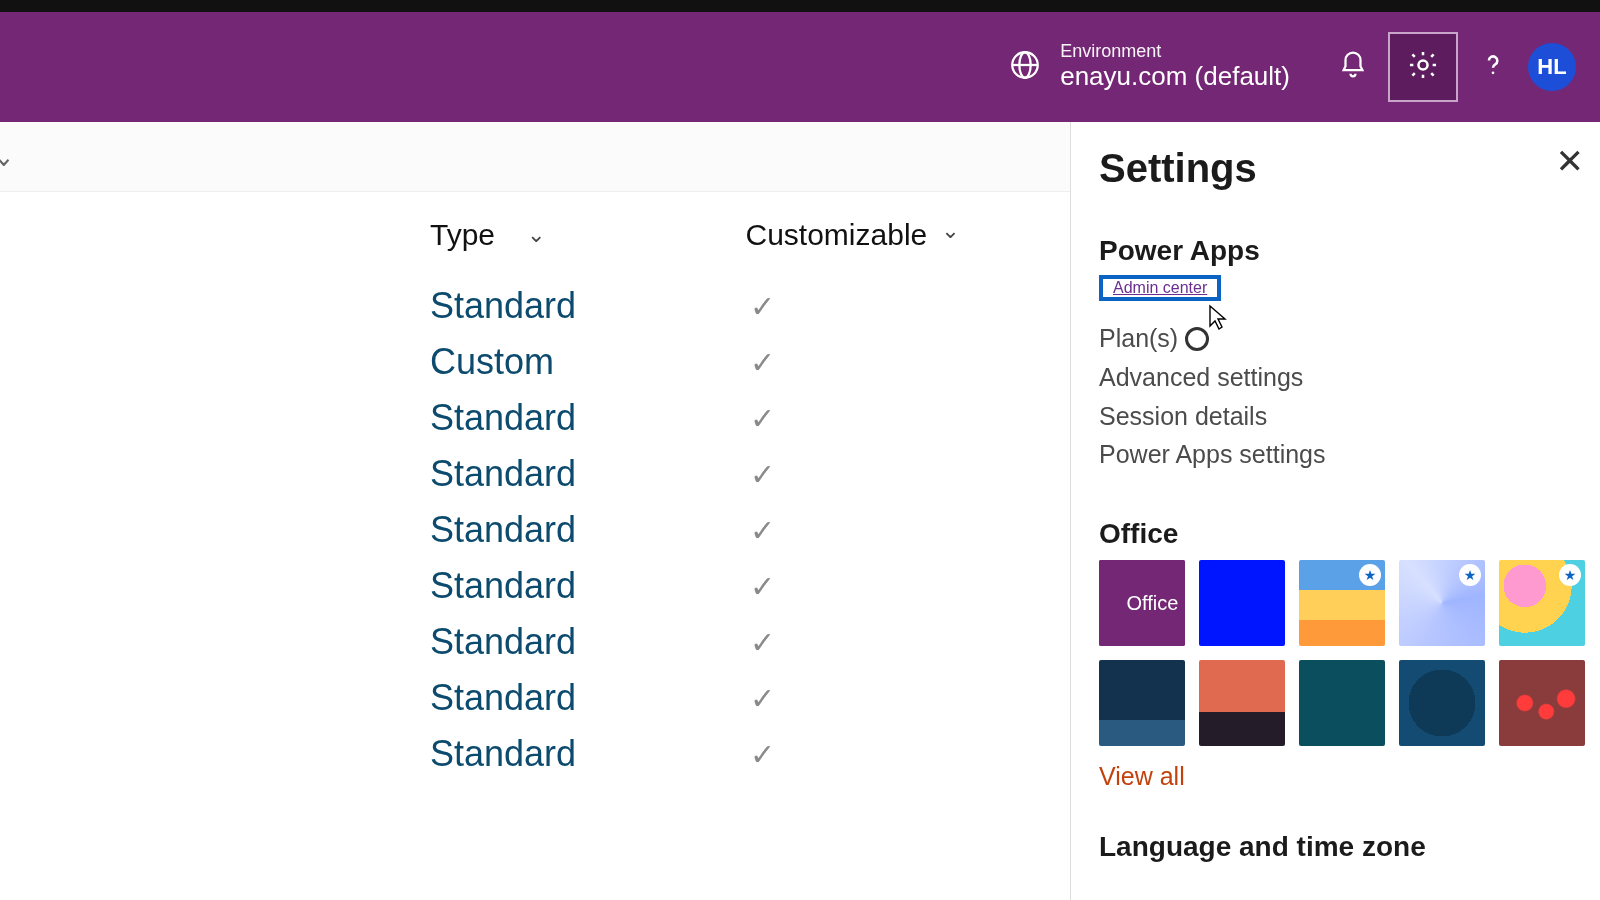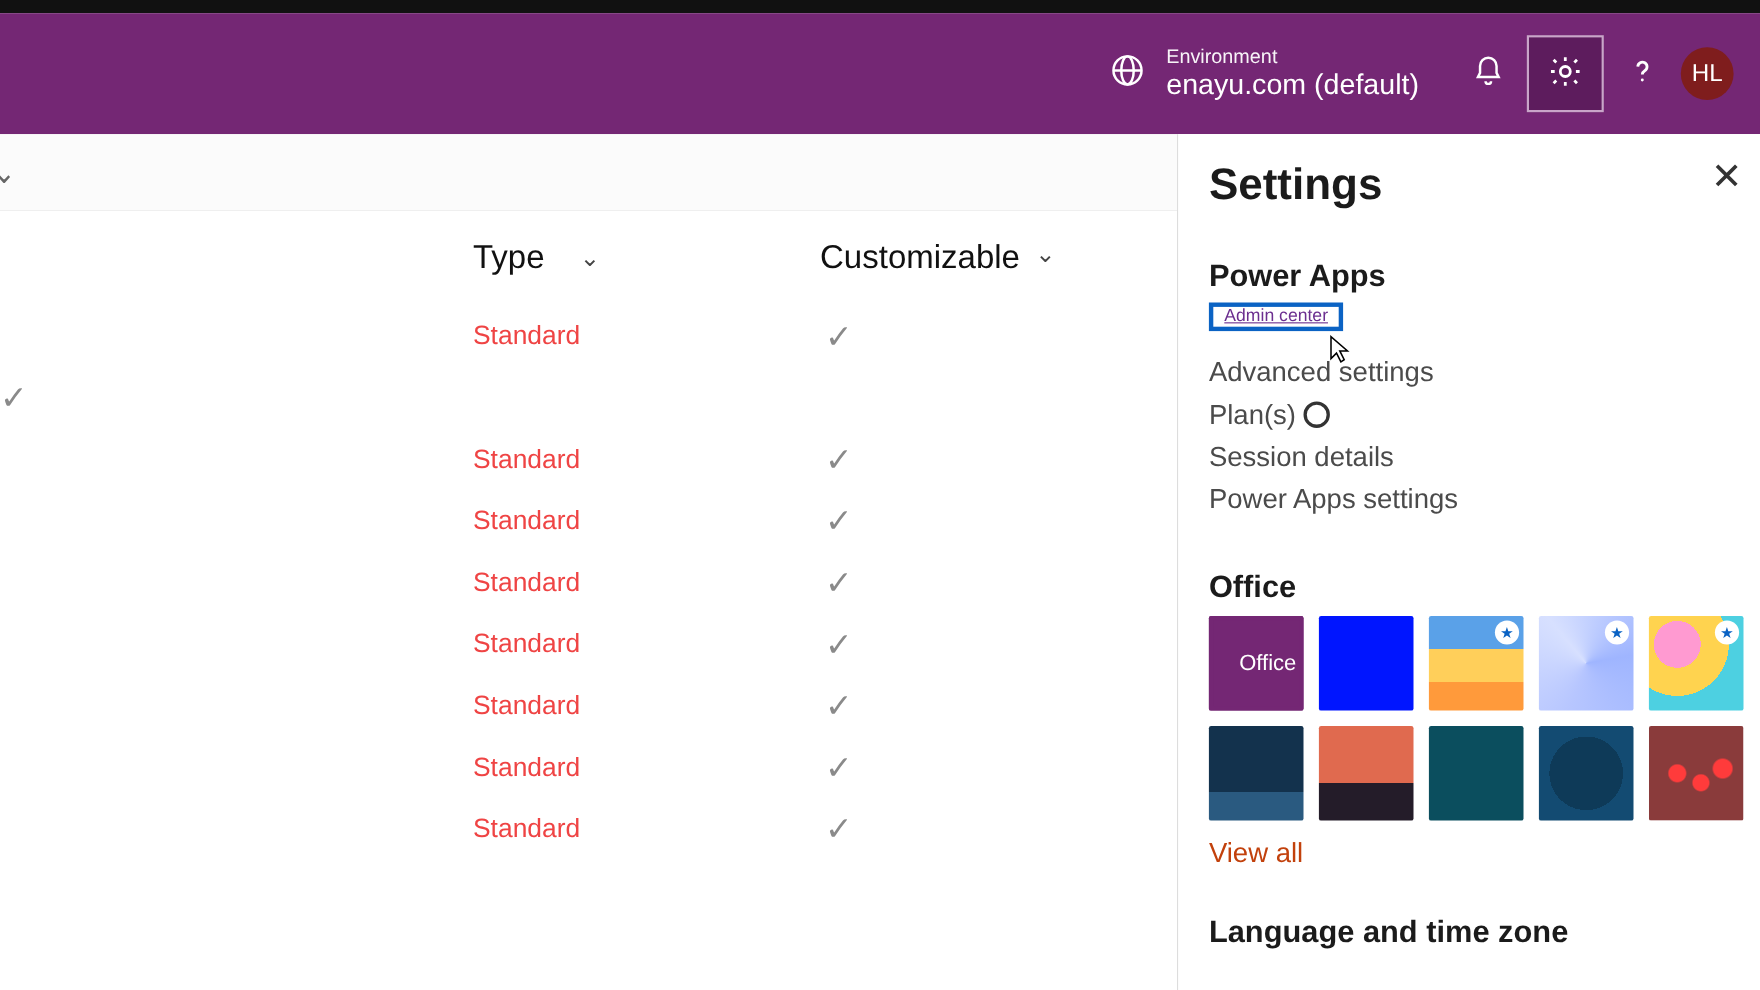--- a/index.html
+++ b/index.html
@@ -17,42 +17,42 @@
     .env-area { display: flex; align-items: center; gap: 18px; margin-right: 28px; }
     .env-text .env-label { font-size: 18px; opacity: 0.95; line-height: 1.1; }
     .env-text .env-name  { font-size: 26px; line-height: 1.2; }
     .hdr-icon-btn {
       width: 70px; height: 70px; display: flex; align-items: center; justify-content: center;
       cursor: pointer;
     }
     .hdr-icon-btn.gear-active { background: #5d1c5d; border: 2px solid #c9a5c9; }
     .avatar {
       width: 48px; height: 48px; border-radius: 50%;
-      background: #7f1d1d; color: #fff; font-weight: 400; font-size: 22px;
+      background: #1d4ed8; color: #fff; font-weight: 700; font-size: 22px;
       display: flex; align-items: center; justify-content: center;
     }
     .world-icon, .bell-icon, .gear-icon, .help-icon { display:inline-block; }
 
     .content { position: relative; height: calc(100% - 102px); }
     
     .toolbar-row { height: 70px; background: #fbfbfb; border-bottom: 1px solid #eee; position: relative; }
     .toolbar-row .chevron-left {
       position: absolute; left: -8px; top: 18px; color: #666; font-size: 28px; transform: scaleX(0.9);
     }
 
     .table-area { position: absolute; left: 0; top: 70px; right: 0; bottom: 0; background: #fff; }
 
     .tbl-header { display: flex; align-items: center; height: 86px; }
     .th-type { margin-left: 430px; font-size: 30px; color: #111; display: flex; align-items: center; gap: 32px; }
     .th-cust { margin-left: 200px; font-size: 30px; color: #111; display: flex; align-items: flex-start; gap: 14px; }
     .sort-chev { font-size: 22px; color: #444; }
 
     .tbl-rows { }
     .tbl-row { display: flex; align-items: center; height: 56px; }
-    .cell-type { margin-left: 430px; width: 320px; font-size: 24px; color: #ef4444; }
+    .cell-type { margin-left: 430px; width: 320px; font-size: 36px; color: #0c4a6e; }
     .cell-check { margin-left: 0; width: 60px; color: #8a8a8a; font-size: 30px; font-weight: 300; }
 
     
     .settings-panel {
       position: absolute; top: 0; right: 0; width: 530px; bottom: -2px;
       background: #fff; border-left: 1px solid #ddd;
       padding: 24px 24px 0 28px;
     }
     .panel-title { font-size: 40px; font-weight: 700; color: #1b1b1b; }
     .close-btn  { position: absolute; top: 22px; right: 16px; font-size: 34px; color: #333; cursor: pointer; line-height: 1; }
@@ -163,20 +163,21 @@
         <span class="sort-chev">⌄</span>
       </div>
     </div>
 
     <div class="tbl-rows">
       <div class="tbl-row">
           <div class="cell-type">Standard</div>
           <div class="cell-check">✓</div>
         </div>
       <div class="tbl-row">
+          <div class="cell-type">Custom</div>
           <div class="cell-check">✓</div>
         </div>
       <div class="tbl-row">
           <div class="cell-type">Standard</div>
           <div class="cell-check">✓</div>
         </div>
       <div class="tbl-row">
           <div class="cell-type">Standard</div>
           <div class="cell-check">✓</div>
         </div>
@@ -214,25 +215,25 @@
       <div style="margin-bottom:18px;">
         <span class="admin-outline">
           <span>Admin center</span>
         </span>
       </div>
       <span class="cursor-overlay">
         <svg width="22" height="28" viewBox="0 0 22 28">
           <path d="M3 2 L3 22 L8 17 L12 25 L15 23 L11 15 L18 15 Z" fill="#fff" stroke="#000" stroke-width="1.4"></path>
         </svg>
       </span>
-      <span class="link">Advanced settings</span>
       <span class="link plan-row">
         <span>Plan(s)</span>
         <span class="info-circ"></span>
       </span>
+      <span class="link">Advanced settings</span>
       <span class="link">Session details</span>
       <span class="link">Power Apps settings</span>
     </div>
 
     <div class="sec-title">Office</div>
     <div class="themes-grid">
       <div class="theme-tile tg-office selected">
         <span class="theme-label">Office</span>
       </div>
       <div class="theme-tile tg-blue"></div>

